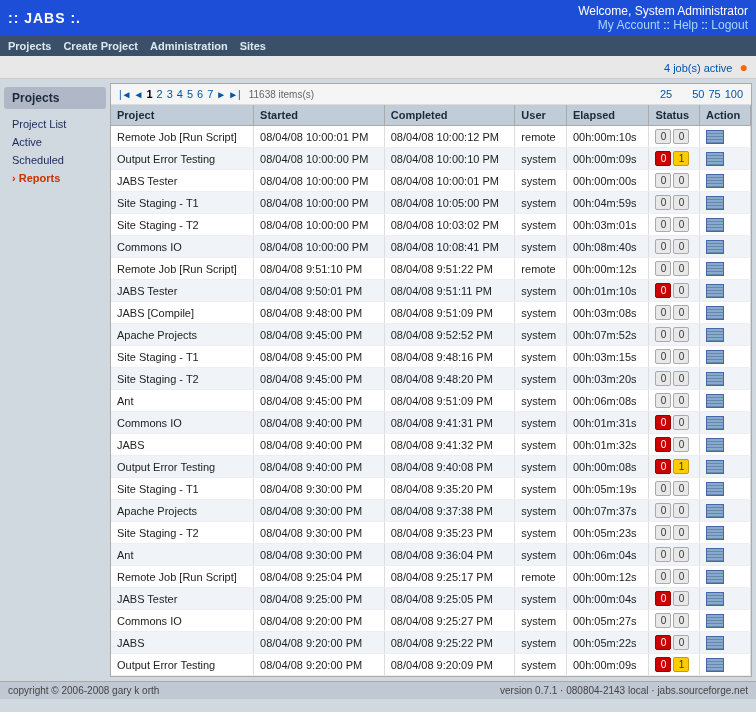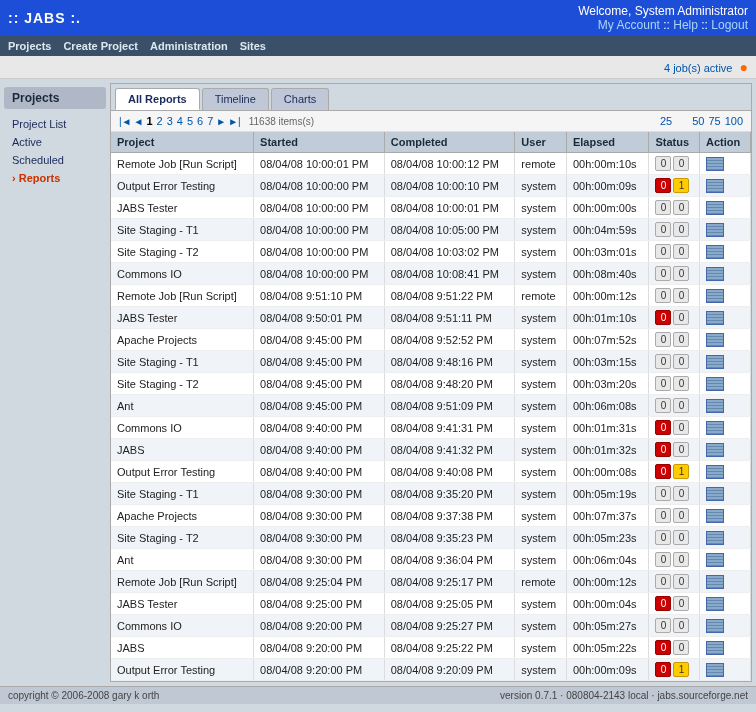--- a/index.html
+++ b/index.html
@@ -102,25 +102,20 @@
           <a href="#">Scheduled</a>
         </li>
       <li class="active">
           <a href="#">Reports</a>
         </li>
     </ul>
   </div>
 
   <div id="content">
 
-    <div id="tabs">
-      <div class="tab active">All Reports</div>
-      <div class="tab">Timeline</div>
-      <div class="tab">Charts</div>
-    </div>
 
     <div id="pagination-top">
       <div style="display:flex;align-items:center;gap:2px;">
         <a href="#" style="color:#0055aa;text-decoration:none;font-size:10px;">|◄</a>
         <a href="#" style="color:#0055aa;text-decoration:none;font-size:10px;">◄</a>
         <span style="font-weight:bold;margin:0 1px;"> 1</span>
         <a href="#" style="color:#0055aa;text-decoration:none;margin:0 1px;">2</a>
         <a href="#" style="color:#0055aa;text-decoration:none;margin:0 1px;">3</a>
         <a href="#" style="color:#0055aa;text-decoration:none;margin:0 1px;">4</a>
         <a href="#" style="color:#0055aa;text-decoration:none;margin:0 1px;">5</a>
@@ -257,20 +252,34 @@
     <td>00h:01m:10s</td>
     <td>
               <div class="status-cell">
                 <span class="badge badge-red">0</span>
                 <span class="badge badge-neutral">0</span>
               </div>
             </td>
     <td><span class="action-icon"></span></td>
   </tr>
           <tr>
+    <td>JABS [Compile]</td>
+    <td>08/04/08 9:48:00 PM</td>
+    <td>08/04/08 9:51:09 PM</td>
+    <td>system</td>
+    <td>00h:03m:08s</td>
+    <td>
+              <div class="status-cell">
+                <span class="badge badge-neutral">0</span>
+                <span class="badge badge-neutral">0</span>
+              </div>
+            </td>
+    <td><span class="action-icon"></span></td>
+  </tr>
+          <tr>
     <td>Apache Projects</td>
     <td>08/04/08 9:45:00 PM</td>
     <td>08/04/08 9:52:52 PM</td>
     <td>system</td>
     <td>00h:07m:52s</td>
     <td>
               <div class="status-cell">
                 <span class="badge badge-neutral">0</span>
                 <span class="badge badge-neutral">0</span>
               </div>

